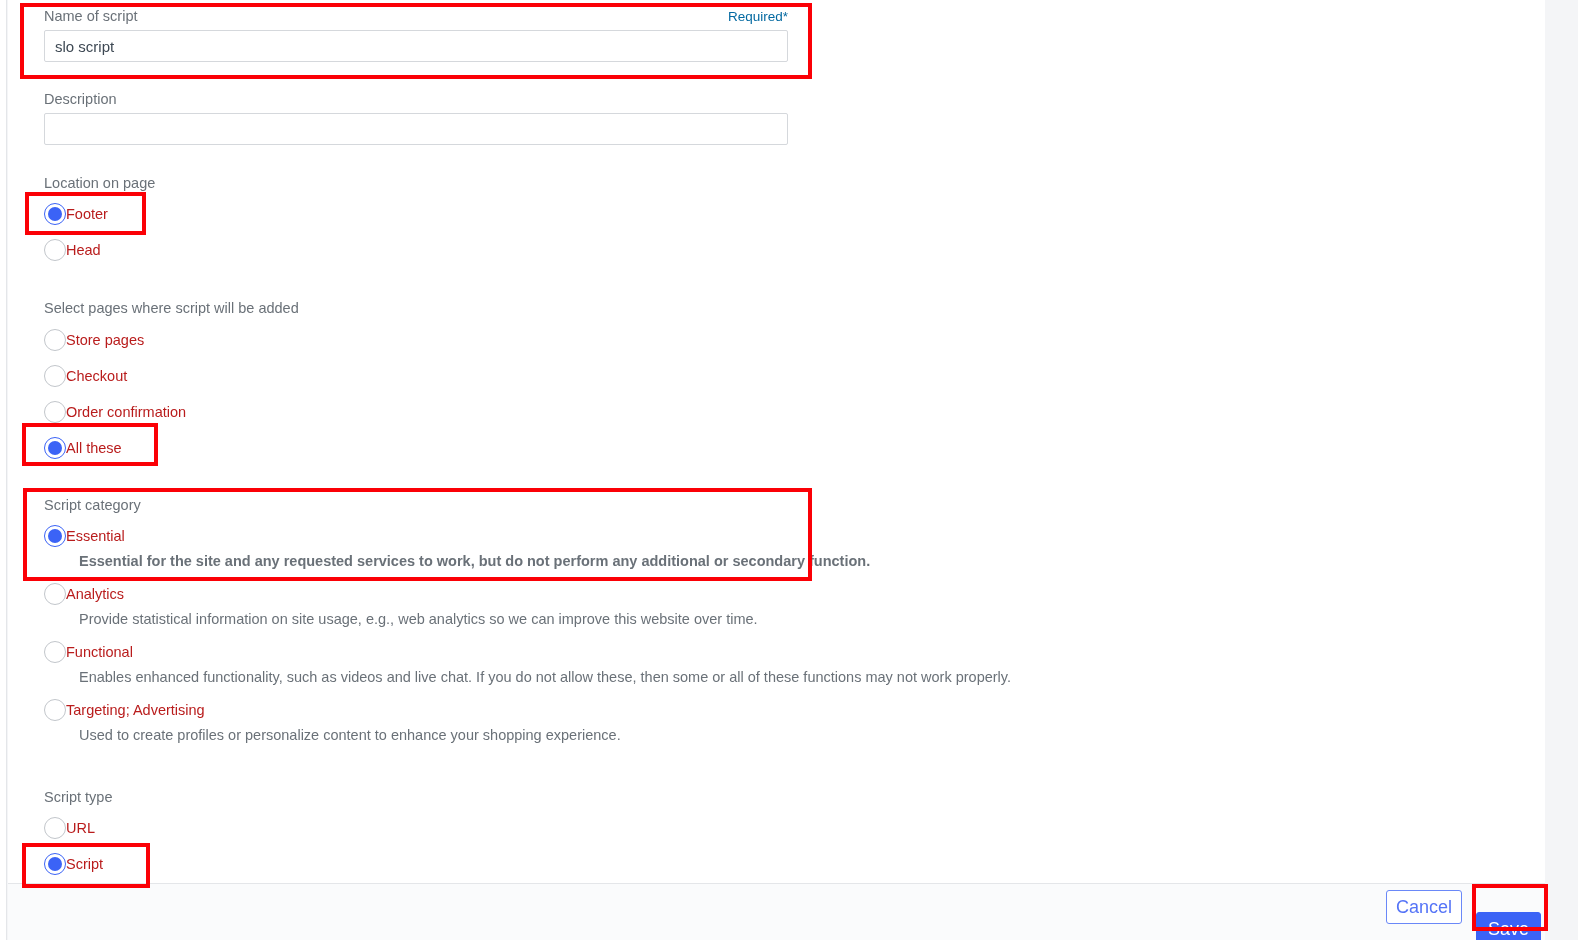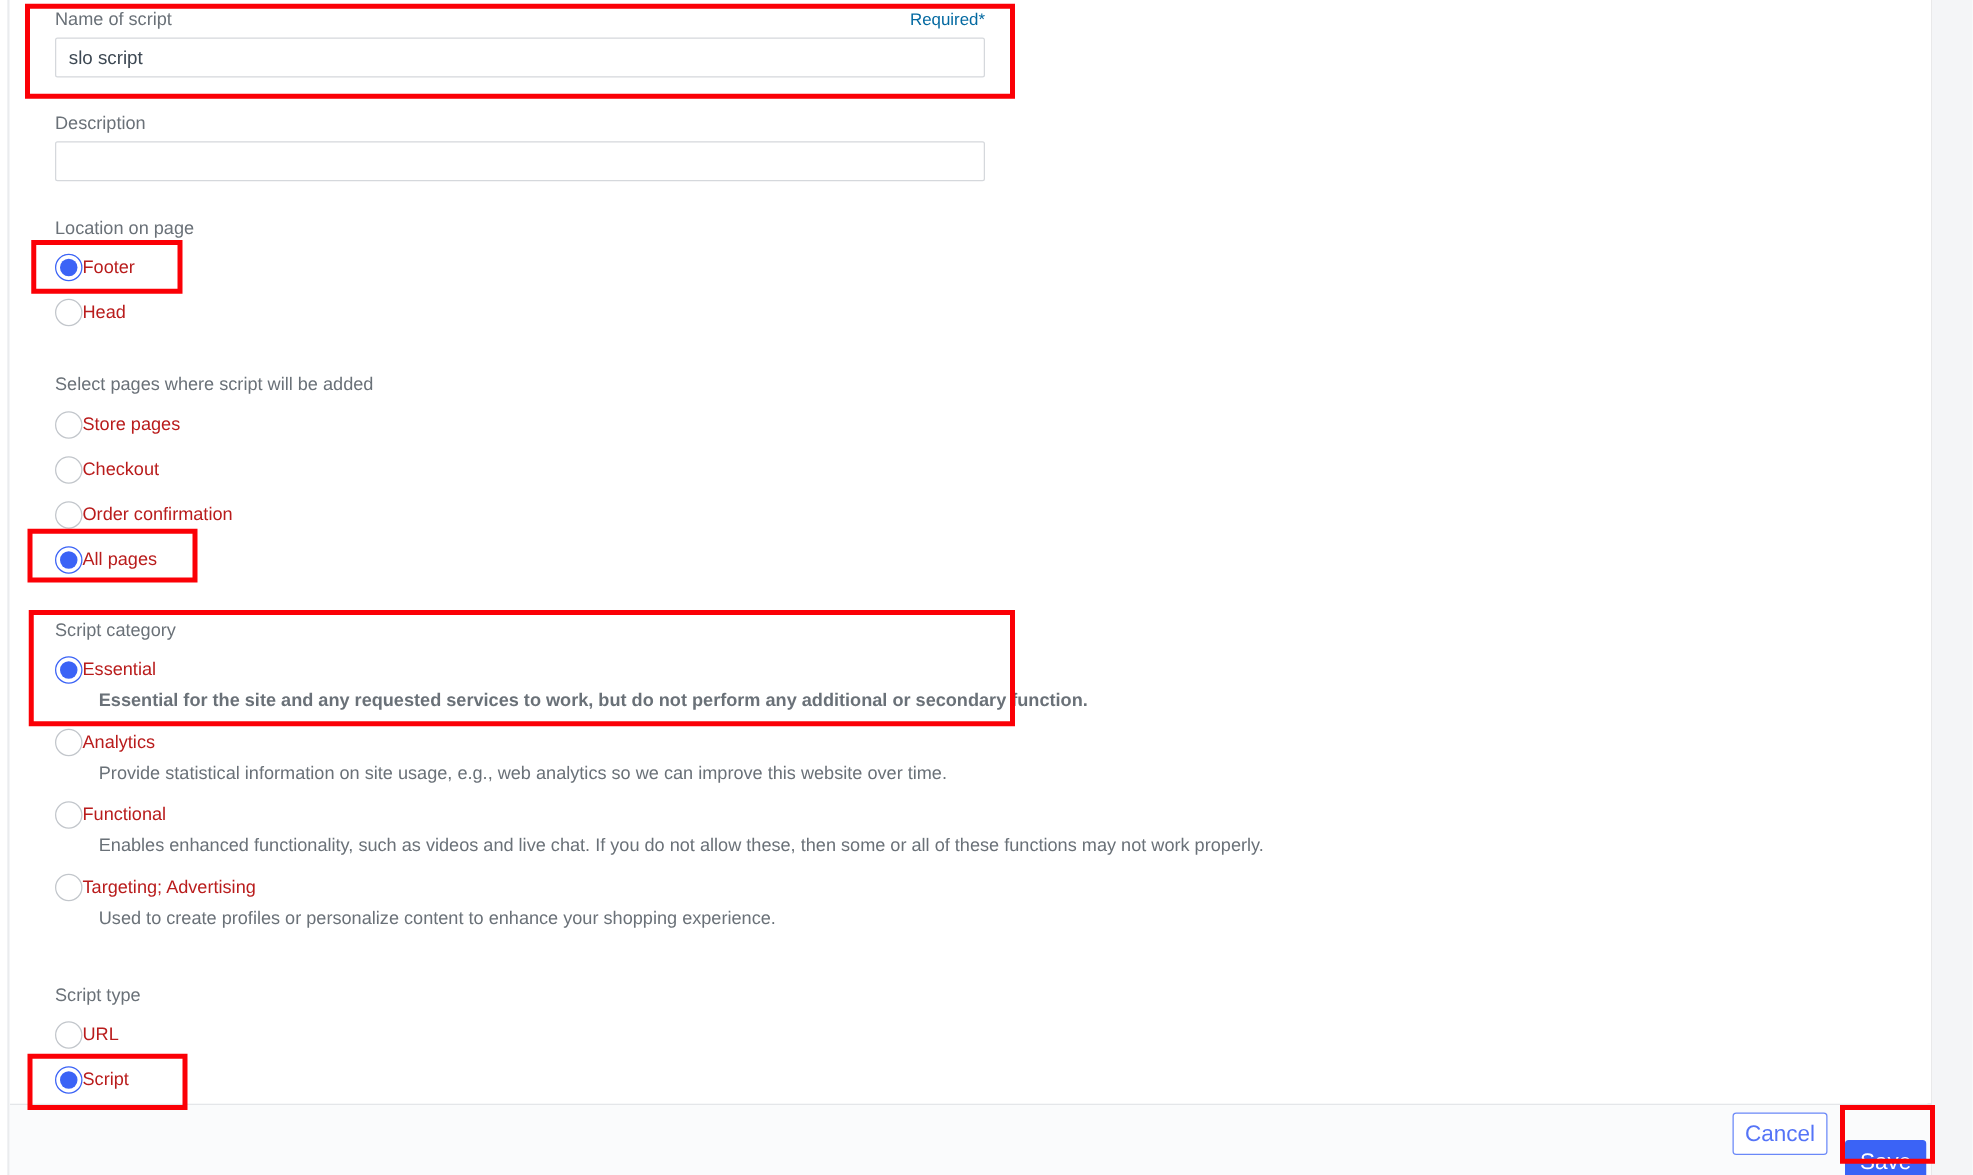--- a/index.html
+++ b/index.html
@@ -218,21 +218,21 @@
           <span class="radio-label">Checkout</span>
         </div>
 
         <div class="radio-row" style="margin-top:6px;">
           <span class="radio"></span>
           <span class="radio-label">Order confirmation</span>
         </div>
 
         <div class="radio-row" style="margin-top:6px;">
           <span class="radio checked"></span>
-          <span class="radio-label">All pages</span>
+          <span class="radio-label">All these</span>
         </div>
       </div>
 
       <div style="position:absolute; left:36px; top:497px; width:1000px;">
         <div class="field-label">Script category</div>
 
         <div style="margin-top:7px;">
           <div class="radio-row">
             <span class="radio checked"></span>
             <span class="radio-label">Essential</span>

